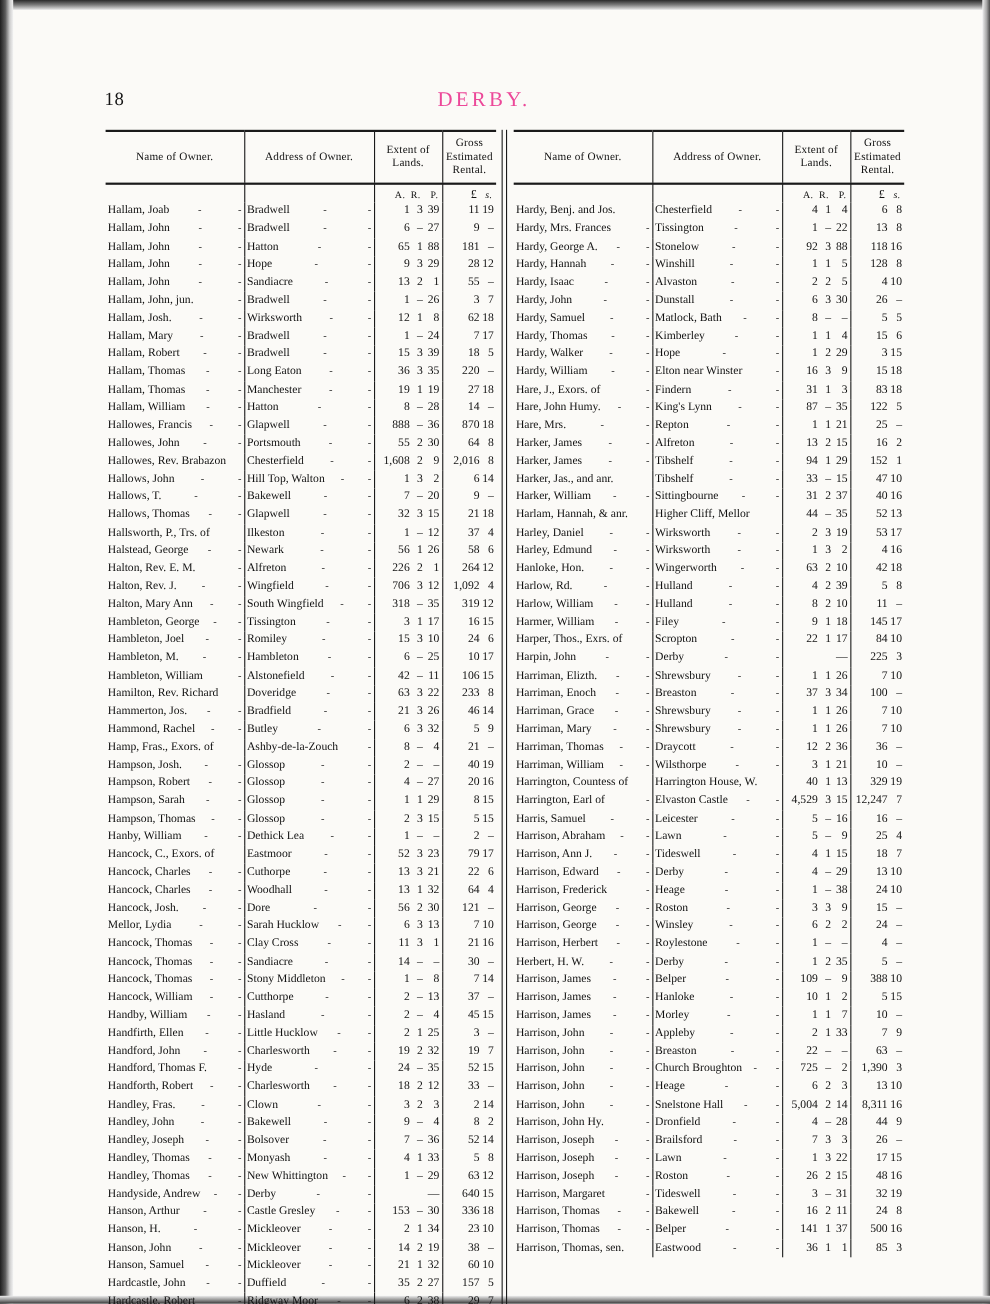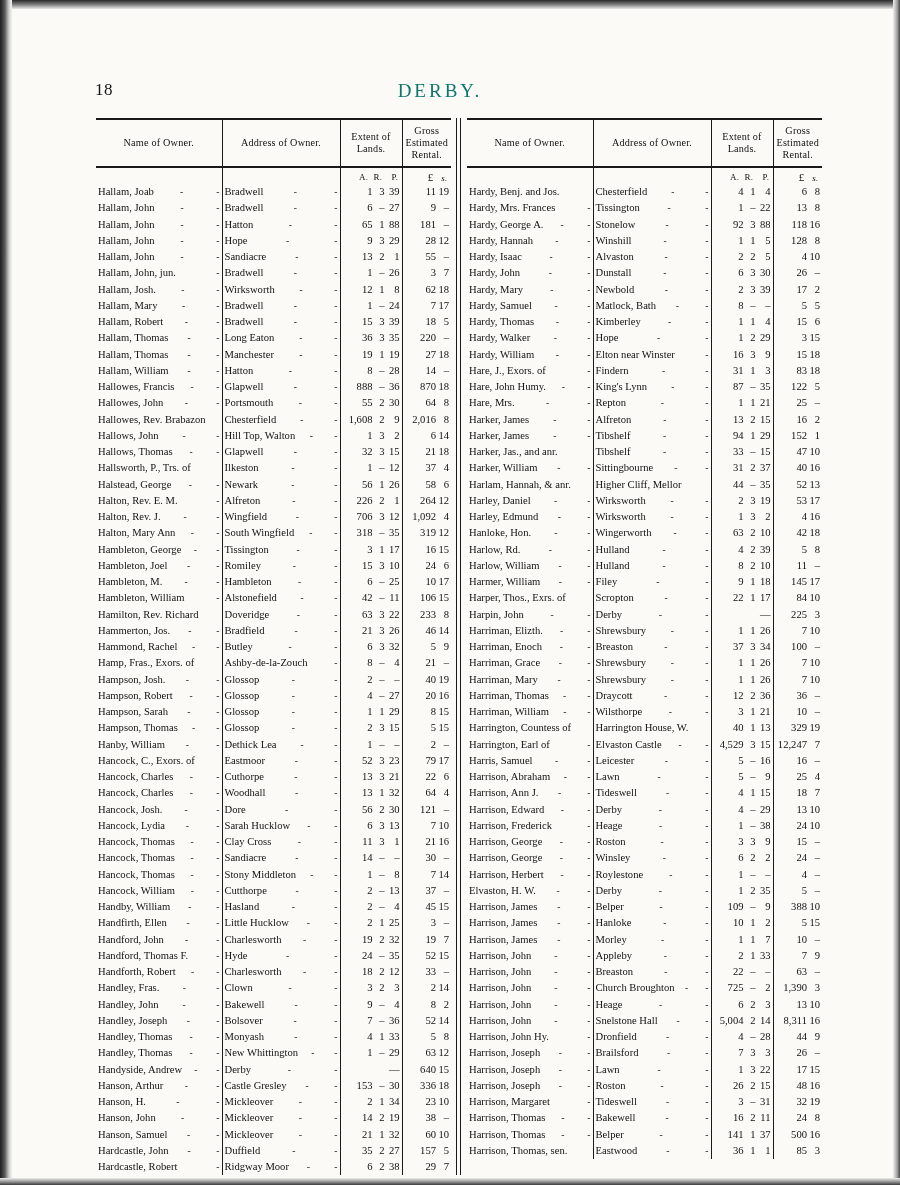--- a/index.html
+++ b/index.html
@@ -61,21 +61,21 @@
     letter-spacing: 0.5px;
     color: #151515;
   }
   #running-title {
     position: absolute;
     left: 0; top: 0;
     width: 760px;
     text-align: center;
     font-size: 19px;
     letter-spacing: 3px;
-    color: #0f766e;
+    color: #ec4899;
   }
 
   
   #tables {
     position: absolute;
     left: 96px; top: 118px;
     width: 726px;
     display: flex;
     gap: 0;
   }
@@ -533,20 +533,38 @@
                   <span class="d1">-</span>
                   <span class="d2">-</span>
                 </span>
               </td>
               <td class="ext"><span class="g a">1</span><span class="g r">3</span><span class="g p">2</span></td>
               <td class="rent"><span class="g l">6</span><span class="g s">14</span></td>
             </tr>
             <tr>
               <td class="name">
                 <span class="ldr">
+                  <span class="txt">Hallows, T.</span>
+                  <span class="d1">-</span>
+                  <span class="d2">-</span>
+                </span>
+              </td>
+              <td class="addr">
+                <span class="ldr">
+                  <span class="txt">Bakewell</span>
+                  <span class="d1">-</span>
+                  <span class="d2">-</span>
+                </span>
+              </td>
+              <td class="ext"><span class="g a">7</span><span class="g r">–</span><span class="g p">20</span></td>
+              <td class="rent"><span class="g l">9</span><span class="g s">–</span></td>
+            </tr>
+            <tr>
+              <td class="name">
+                <span class="ldr">
                   <span class="txt">Hallows, Thomas</span>
                   <span class="d1">-</span>
                   <span class="d2">-</span>
                 </span>
               </td>
               <td class="addr">
                 <span class="ldr">
                   <span class="txt">Glapwell</span>
                   <span class="d1">-</span>
                   <span class="d2">-</span>
@@ -947,21 +965,21 @@
                   <span class="d1">-</span>
                   <span class="d2">-</span>
                 </span>
               </td>
               <td class="ext"><span class="g a">56</span><span class="g r">2</span><span class="g p">30</span></td>
               <td class="rent"><span class="g l">121</span><span class="g s">–</span></td>
             </tr>
             <tr>
               <td class="name">
                 <span class="ldr">
-                  <span class="txt">Hancock, Lydia</span>
+                  <span class="txt">Mellor, Lydia</span>
                   <span class="d1">-</span>
                   <span class="d2">-</span>
                 </span>
               </td>
               <td class="addr">
                 <span class="ldr">
                   <span class="txt">Sarah Hucklow</span>
                   <span class="d1">-</span>
                   <span class="d2">-</span>
                 </span>
@@ -1497,38 +1515,20 @@
                   <span class="d1">-</span>
                   <span class="d2">-</span>
                 </span>
               </td>
               <td class="ext"><span class="g a">6</span><span class="g r">3</span><span class="g p">30</span></td>
               <td class="rent"><span class="g l">26</span><span class="g s">–</span></td>
             </tr>
             <tr>
               <td class="name">
                 <span class="ldr">
-                  <span class="txt">Hardy, Mary</span>
-                  <span class="d1">-</span>
-                  <span class="d2">-</span>
-                </span>
-              </td>
-              <td class="addr">
-                <span class="ldr">
-                  <span class="txt">Newbold</span>
-                  <span class="d1">-</span>
-                  <span class="d2">-</span>
-                </span>
-              </td>
-              <td class="ext"><span class="g a">2</span><span class="g r">3</span><span class="g p">39</span></td>
-              <td class="rent"><span class="g l">17</span><span class="g s">2</span></td>
-            </tr>
-            <tr>
-              <td class="name">
-                <span class="ldr">
                   <span class="txt">Hardy, Samuel</span>
                   <span class="d1">-</span>
                   <span class="d2">-</span>
                 </span>
               </td>
               <td class="addr">
                 <span class="ldr">
                   <span class="txt">Matlock, Bath</span>
                   <span class="d1">-</span>
                   <span class="d2">-</span>
@@ -2163,21 +2163,21 @@
                   <span class="d1">-</span>
                   <span class="d2">-</span>
                 </span>
               </td>
               <td class="ext"><span class="g a">1</span><span class="g r">–</span><span class="g p">–</span></td>
               <td class="rent"><span class="g l">4</span><span class="g s">–</span></td>
             </tr>
             <tr>
               <td class="name">
                 <span class="ldr">
-                  <span class="txt">Elvaston, H. W.</span>
+                  <span class="txt">Herbert, H. W.</span>
                   <span class="d1">-</span>
                   <span class="d2">-</span>
                 </span>
               </td>
               <td class="addr">
                 <span class="ldr">
                   <span class="txt">Derby</span>
                   <span class="d1">-</span>
                   <span class="d2">-</span>
                 </span>

